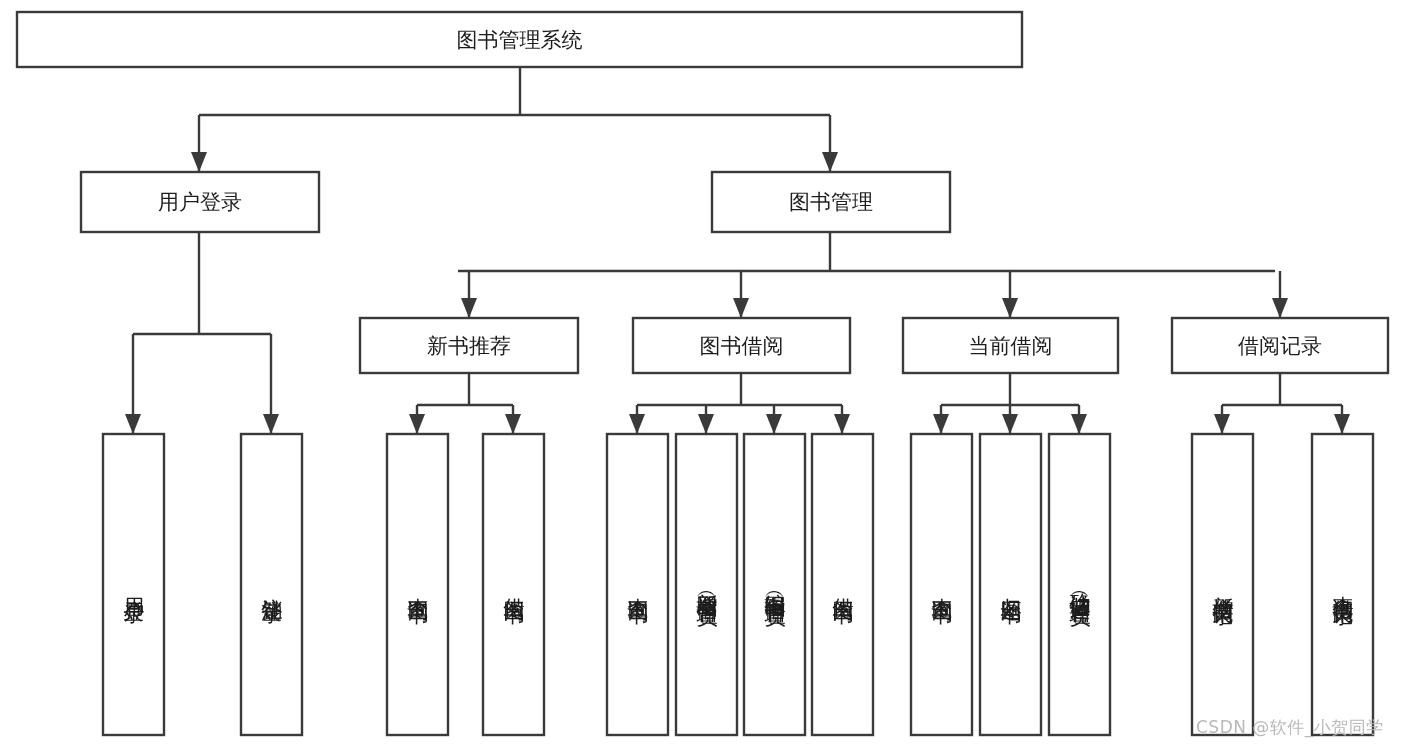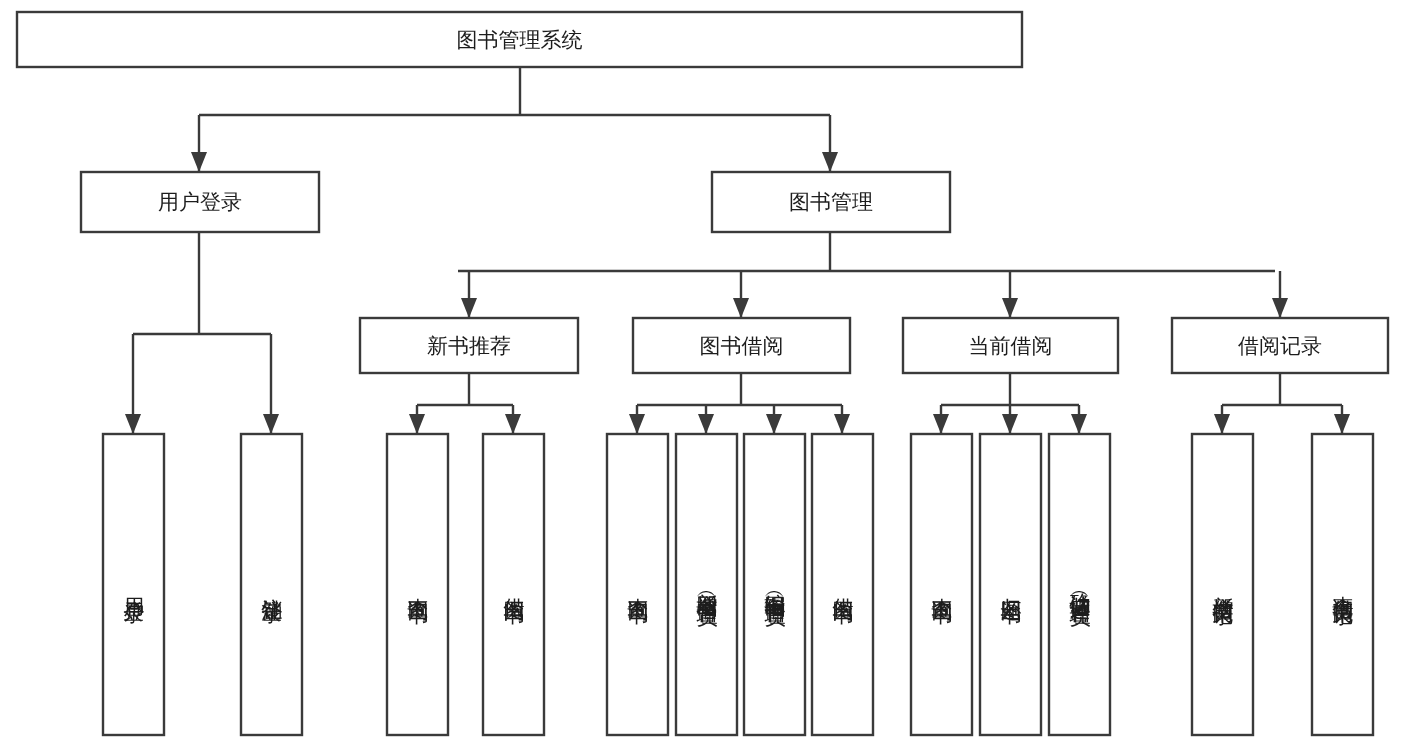--- a/index.html
+++ b/index.html
@@ -176,14 +176,15 @@
       <div class="node-label-v" style="left: 676px; top: 434px; width: 61px; height: 301px;">新增图书（管理员）</div>
       <div class="node-label-v" style="left: 744px; top: 434px; width: 61px; height: 301px;">编辑图书（管理员）</div>
       <div class="node-label-v" style="left: 812px; top: 434px; width: 61px; height: 301px;">借阅图书</div>
       <div class="node-label-v" style="left: 911px; top: 434px; width: 61px; height: 301px;">查询图书</div>
       <div class="node-label-v" style="left: 980px; top: 434px; width: 61px; height: 301px;">归还图书</div>
       <div class="node-label-v" style="left: 1049px; top: 434px; width: 61px; height: 301px;">确认归还（管理员）</div>
       <div class="node-label-v" style="left: 1192px; top: 434px; width: 61px; height: 301px;">新增借阅记录</div>
       <div class="node-label-v" style="left: 1312px; top: 434px; width: 61px; height: 301px;">查询借阅记录</div>
     </div>
 
+  <div class="watermark" id="watermark" style="left: 1196px; top: 716px; color: rgb(185, 185, 185);">CSDN @软件_小贺同学</div>
 
 </div>
 
 </body></html>

